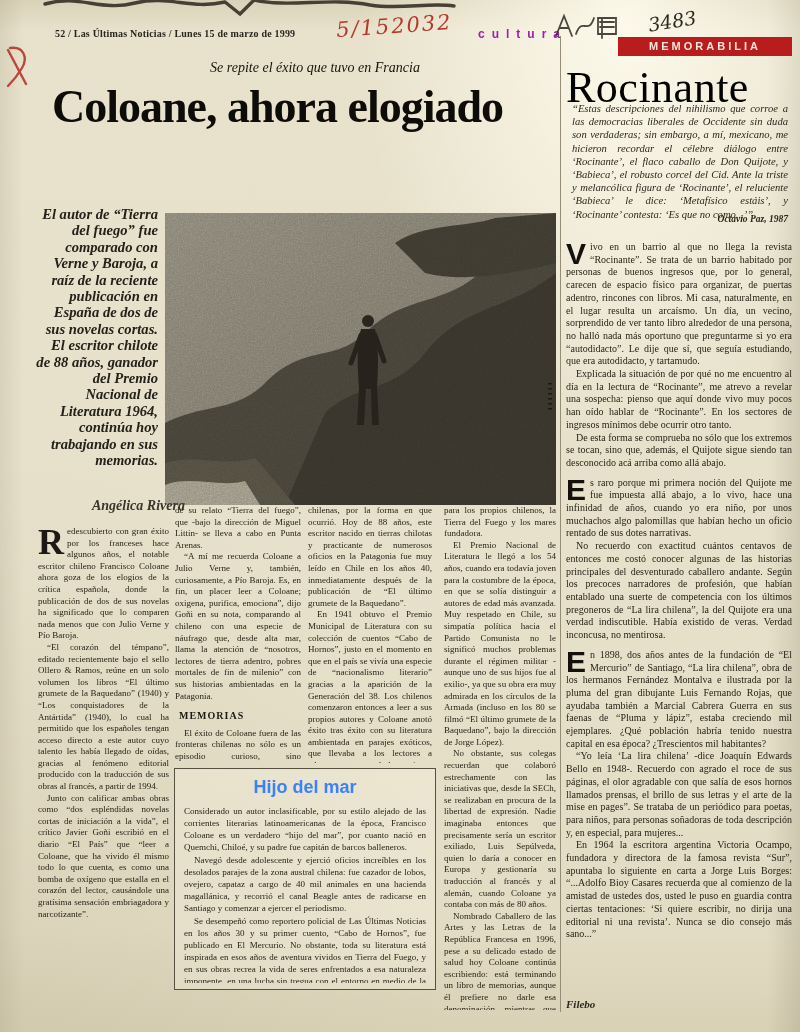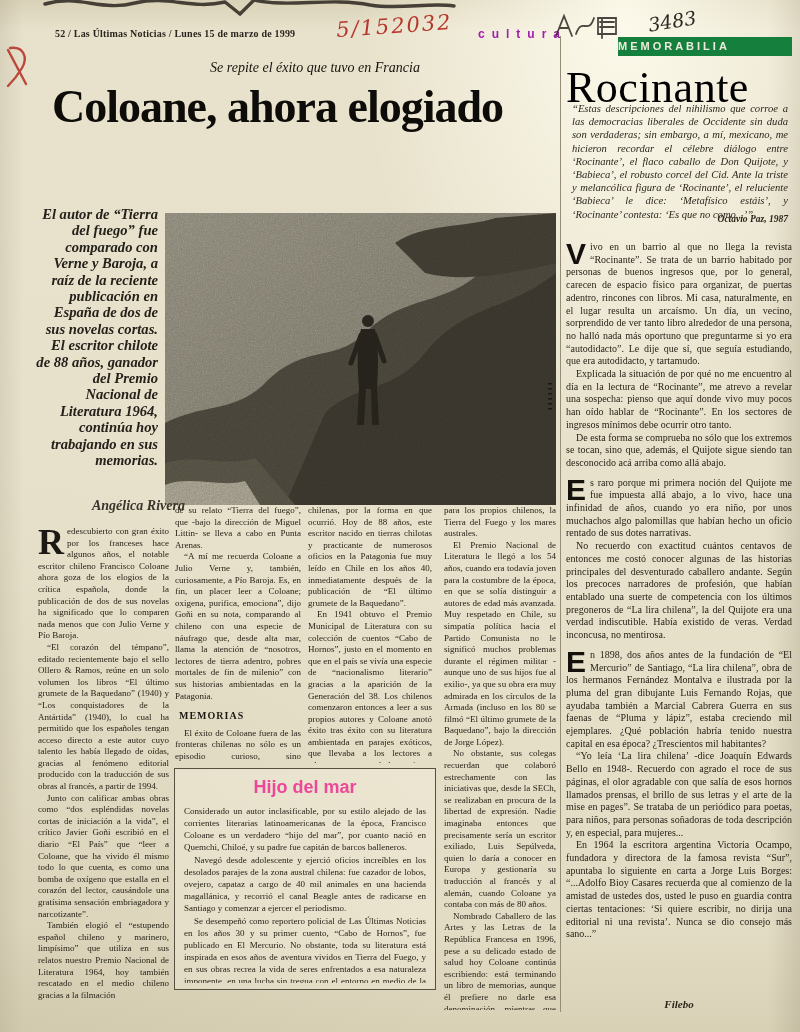--- a/index.html
+++ b/index.html
@@ -27,38 +27,38 @@
   .col{font-size:9px;line-height:11.6px;text-align:justify;color:#272318;overflow:hidden;}
   .col .para{margin:0;text-indent:9px;}
   .col .para.cont{text-indent:0;}
   .col .para.dropcap{text-indent:0;}
   .col .para.dropcap::first-letter{
     float:left;font-size:36px;line-height:28px;padding:2px 3px 0 0;font-weight:bold;color:#1c1914;
   }
   .subhead{margin:8px 0 6px 4px;font-weight:bold;font-size:10px;letter-spacing:1px;text-indent:0;color:#1c1914;}
   
   .hbox{border:1px solid #55503f;background:rgba(255,253,240,.25);}
-  .hbox-title{text-align:center;font-family:"Liberation Sans",sans-serif;font-weight:bold;font-size:18px;color:#ec4899;margin:8px 0 7px 0;}
+  .hbox-title{text-align:center;font-family:"Liberation Sans",sans-serif;font-weight:bold;font-size:18px;color:#3b82f6;margin:8px 0 7px 0;}
   .hbox-body{font-size:9px;line-height:12px;text-align:justify;padding:0 9px;color:#272318;overflow:hidden;}
   .hbox-body .para{margin:0 0 1px 0;text-indent:10px;}
   .hbox-body .para.cont{text-indent:0;}
   
-  .memo-tag{background:#15803d;color:#efeadb;font-family:"Liberation Sans",sans-serif;font-weight:bold;
-    font-size:11px;letter-spacing:3px;line-height:19px;}
+  .memo-tag{background:#b91c1c;color:#efeadb;font-family:"Liberation Sans",sans-serif;font-weight:bold;
+    font-size:11px;letter-spacing:3px;text-align:center;line-height:19px;}
   .memo-title{font-size:44px;font-weight:normal;text-align:left;color:#000000;letter-spacing:.5px;}
   .memo-quote{font-style:italic;font-size:10.6px;line-height:13.2px;text-align:justify;color:#2b261d;}
   .memo-attr{font-style:italic;font-weight:bold;font-size:9.5px;text-align:right;color:#2b261d;}
   .memo-body{font-size:10px;line-height:12.7px;text-align:justify;color:#272318;overflow:hidden;}
   .memo-body .para{margin:0;text-indent:10px;}
   .memo-body .para.dropcap{text-indent:0;margin-top:7px;}
   .memo-body .para.dropcap::first-letter{
     float:left;font-family:"Liberation Sans",sans-serif;font-weight:bold;font-size:30px;line-height:24px;
     padding:1px 4px 0 0;color:#14110c;
   }
-  .memo-sign{font-style:italic;font-weight:bold;font-size:11px;text-align:center;color:#2b261d;}
+  .memo-sign{font-style:italic;font-weight:bold;font-size:11px;text-align:left;color:#2b261d;}
   .vrule{width:1px;background:#948c74;}
 </style>
 </head>
 <body>
 
 <svg class="abs" style="left:40px;top:0;" width="420" height="18">
   <path d="M5,4 C40,-6 60,12 95,3 C130,-5 150,10 185,2 L200,14 L214,0 C250,8 290,-3 330,5 C360,10 390,2 414,6" fill="none" stroke="#2a251d" stroke-width="3.4" stroke-linecap="round" opacity=".85"></path>
 </svg>
 
 <svg class="abs" style="left:2px;top:44px;" width="34" height="46">
@@ -119,34 +119,33 @@
       <rect x="383" y="195" width="4" height="1.5" fill="#0e0c09"></rect>
   </g>
 </svg>
 
 <div class="abs byline" style="left:92px;top:498px;">Angélica Rivera</div>
 
 <div class="abs col" style="left:38px;top:526px;width:131px;height:482px;">
     <p class="para dropcap">Redescubierto con gran éxito por los franceses hace algunos años, el notable escritor chileno Francisco Coloane ahora goza de los elogios de la crítica española, donde la publicación de dos de sus novelas ha significado que lo comparen nada menos que con Julio Verne y Pío Baroja.</p>
     <p class="para">“El corazón del témpano”, editado recientemente bajo el sello Ollero &amp; Ramos, reúne en un solo volumen los libros “El último grumete de la Baquedano” (1940) y “Los conquistadores de la Antártida” (1940), lo cual ha permitido que los españoles tengan acceso directo a este autor cuyo talento les había llegado de oídas, gracias al fenómeno editorial producido con la traducción de sus obras al francés, a partir de 1994.</p>
     <p class="para">Junto con calificar ambas obras como “dos espléndidas novelas cortas de iniciación a la vida”, el crítico Javier Goñi escribió en el diario “El País” que “leer a Coloane, que ha vivido él mismo todo lo que cuenta, es como una bomba de oxígeno que estalla en el corazón del lector, causándole una gratísima sensación embriagadora y narcotizante”.</p>
-    <p class="para">También elogió el “estupendo español chileno y marinero, limpísimo” que utiliza en sus relatos nuestro Premio Nacional de Literatura 1964, hoy también rescatado en el medio chileno gracias a la filmación</p>
   </div>
 <div class="abs col" style="left:175px;top:505px;width:126px;height:258px;">
     <p class="para cont">de su relato “Tierra del fuego”, que -bajo la dirección de Miguel Littin- se lleva a cabo en Punta Arenas.</p>
     <p class="para">“A mí me recuerda Coloane a Julio Verne y, también, curiosamente, a Pío Baroja. Es, en fin, un placer leer a Coloane; oxigena, purifica, emociona”, dijo Goñi en su nota, comparando al chileno con una especie de náufrago que, desde alta mar, llama la atención de “nosotros, lectores de tierra adentro, pobres mortales de fin de milenio” con sus historias ambientadas en la Patagonia.</p>
     <p class="subhead">MEMORIAS</p>
     <p class="para">El éxito de Coloane fuera de las fronteras chilenas no sólo es un episodio curioso, sino prácticamente único en las letras</p>
   </div>
 <div class="abs col" style="left:308px;top:505px;width:124px;height:258px;">
     <p class="para cont">chilenas, por la forma en que ocurrió. Hoy de 88 años, este escritor nacido en tierras chilotas y practicante de numerosos oficios en la Patagonia fue muy leído en Chile en los años 40, inmediatamente después de la publicación de “El último grumete de la Baquedano”.</p>
     <p class="para">En 1941 obtuvo el Premio Municipal de Literatura con su colección de cuentos “Cabo de Hornos”, justo en el momento en que en el país se vivía una especie de “nacionalismo literario” gracias a la aparición de la Generación del 38. Los chilenos comenzaron entonces a leer a sus propios autores y Coloane anotó éxito tras éxito con su literatura ambientada en parajes exóticos, que llevaba a los lectores a adentrarse en una de las regiones más desconocidas</p>
   </div>
 <div class="abs col" style="left:444px;top:505px;width:112px;height:505px;">
-    <p class="para cont">para los propios chilenos, la Tierra del Fuego y los mares australes.</p>
+    <p class="para cont">para los propios chilenos, la Tierra del Fuego y los mares fundadora.</p>
     <p class="para">El Premio Nacional de Literatura le llegó a los 54 años, cuando era todavía joven para la costumbre de la época, en que se solía distinguir a autores de edad más avanzada. Muy respetado en Chile, su simpatía política hacia el Partido Comunista no le significó muchos problemas durante el régimen militar -aunque uno de sus hijos fue al exilio-, ya que su obra era muy admirada en los círculos de la Armada (incluso en los 80 se filmó “El último grumete de la Baquedano”, bajo la dirección de Jorge López).</p>
     <p class="para">No obstante, sus colegas recuerdan que colaboró estrechamente con las iniciativas que, desde la SECh, se realizaban en procura de la libertad de expresión. Nadie imaginaba entonces que precisamente sería un escritor exiliado, Luis Sepúlveda, quien lo daría a conocer en Europa y gestionaría su traducción al francés y al alemán, cuando Coloane ya contaba con más de 80 años.</p>
     <p class="para">Nombrado Caballero de las Artes y las Letras de la República Francesa en 1996, pese a su delicado estado de salud hoy Coloane continúa escribiendo: está terminando un libro de memorias, aunque él prefiere no darle esa denominación, mientras que Editorial Andrés Bello anuncia para las próximas semanas la reedición de “Tierra del fuego”, que en 1956 fue considerado el mejor libro del año.</p>
   </div>
 
 <div class="abs hbox" style="left:174px;top:768px;width:260px;height:220px;">
   <div class="hbox-title">Hijo del mar</div>
   <div class="hbox-body" style="height:178px;">
       <p class="para cont">Considerado un autor inclasificable, por su estilo alejado de las corrientes literarias latinoamericanas de la época, Francisco Coloane es un verdadero “hijo del mar”, por cuanto nació en Quemchi, Chiloé, y su padre fue capitán de barcos balleneros.</p>
       <p class="para">Navegó desde adolescente y ejerció oficios increíbles en los desolados parajes de la zona austral chilena: fue cazador de lobos, ovejero, capataz a cargo de 40 mil animales en una hacienda magallánica, y recorrió el canal Beagle antes de radicarse en Santiago y comenzar a ejercer el periodismo.</p>

